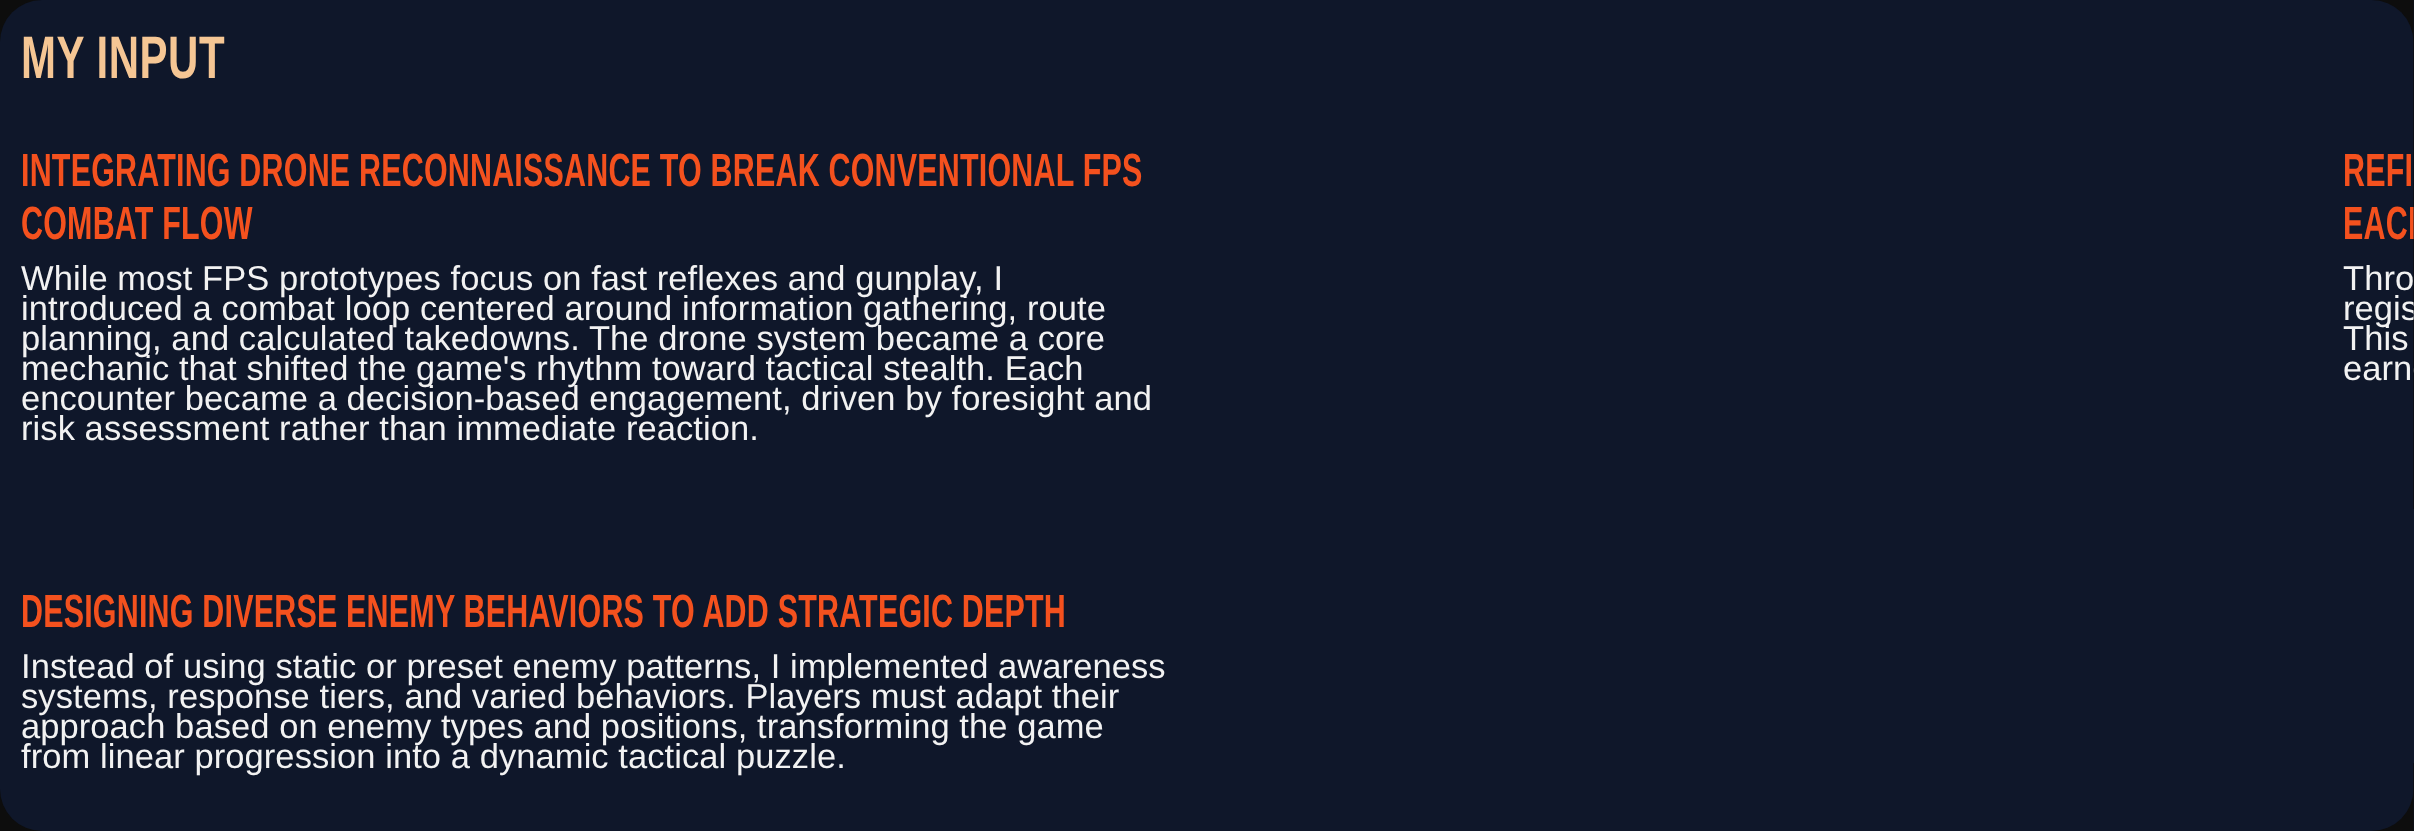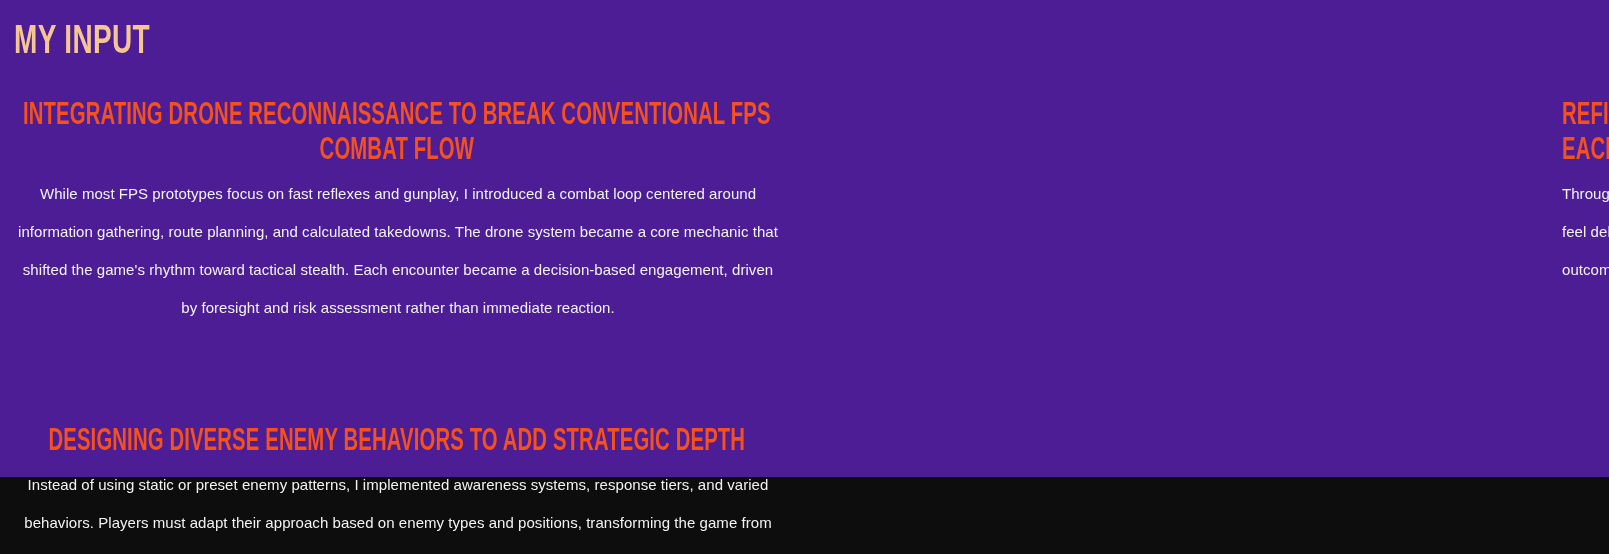--- a/index.html
+++ b/index.html
@@ -14,23 +14,24 @@
 
   body {
     font-family: "Liberation Sans", sans-serif;
     color: #ffffff;
     -webkit-font-smoothing: antialiased;
   }
 
   .page {
     position: relative;
     width: 1609px;
-    height: 477px;
-    background: #4c1d95;
+    height: 554px;
+    background: #0f172a;
     padding: 0;
+    border-radius: 28px;
   }
 
   
   .section-title {
     position: absolute;
     left: 14px;
     top: 17px;
     font-family: "Liberation Sans", sans-serif;
     font-size: 40px;
     line-height: 44px;
@@ -53,21 +54,21 @@
   }
 
   .col {
     flex: 0 0 auto;
   }
 
   .col-left  { width: 788px; padding-left: 14px; padding-right: 10px; }
   .col-right { width: 821px; padding-left: 774px; padding-right: 24px; }
 
   .col-right .block-inner { width: 775px; }
-  .col-left  .block-inner { width: 766px; text-align: center; }
+  .col-left  .block-inner { width: 766px; }
 
   
   .block { margin-bottom: 0; }
   .block + .block { margin-top: 95px; }
 
   .block-heading {
     font-family: "Liberation Sans", sans-serif;
     font-weight: 700;
     font-size: 31px;
     line-height: 35px;
@@ -77,22 +78,22 @@
     transform: scaleX(0.655);
     transform-origin: left top;
     width: 152.6%;
     margin-bottom: 9px;
   }
 
   .col-right .block-heading { width: 152.6%; }
 
   .block-body {
     font-family: "Liberation Sans", sans-serif;
-    font-size: 15px;
-    line-height: 38px;
+    font-size: 23px;
+    line-height: 20px;
     font-weight: 400;
     color: #f2f2f2;
     letter-spacing: 0.05px;
   }
 
   .col-right .block-body { width: 778px; }
   .col-left  .block-body { width: 768px; }
 </style>
 </head>
 <body>

